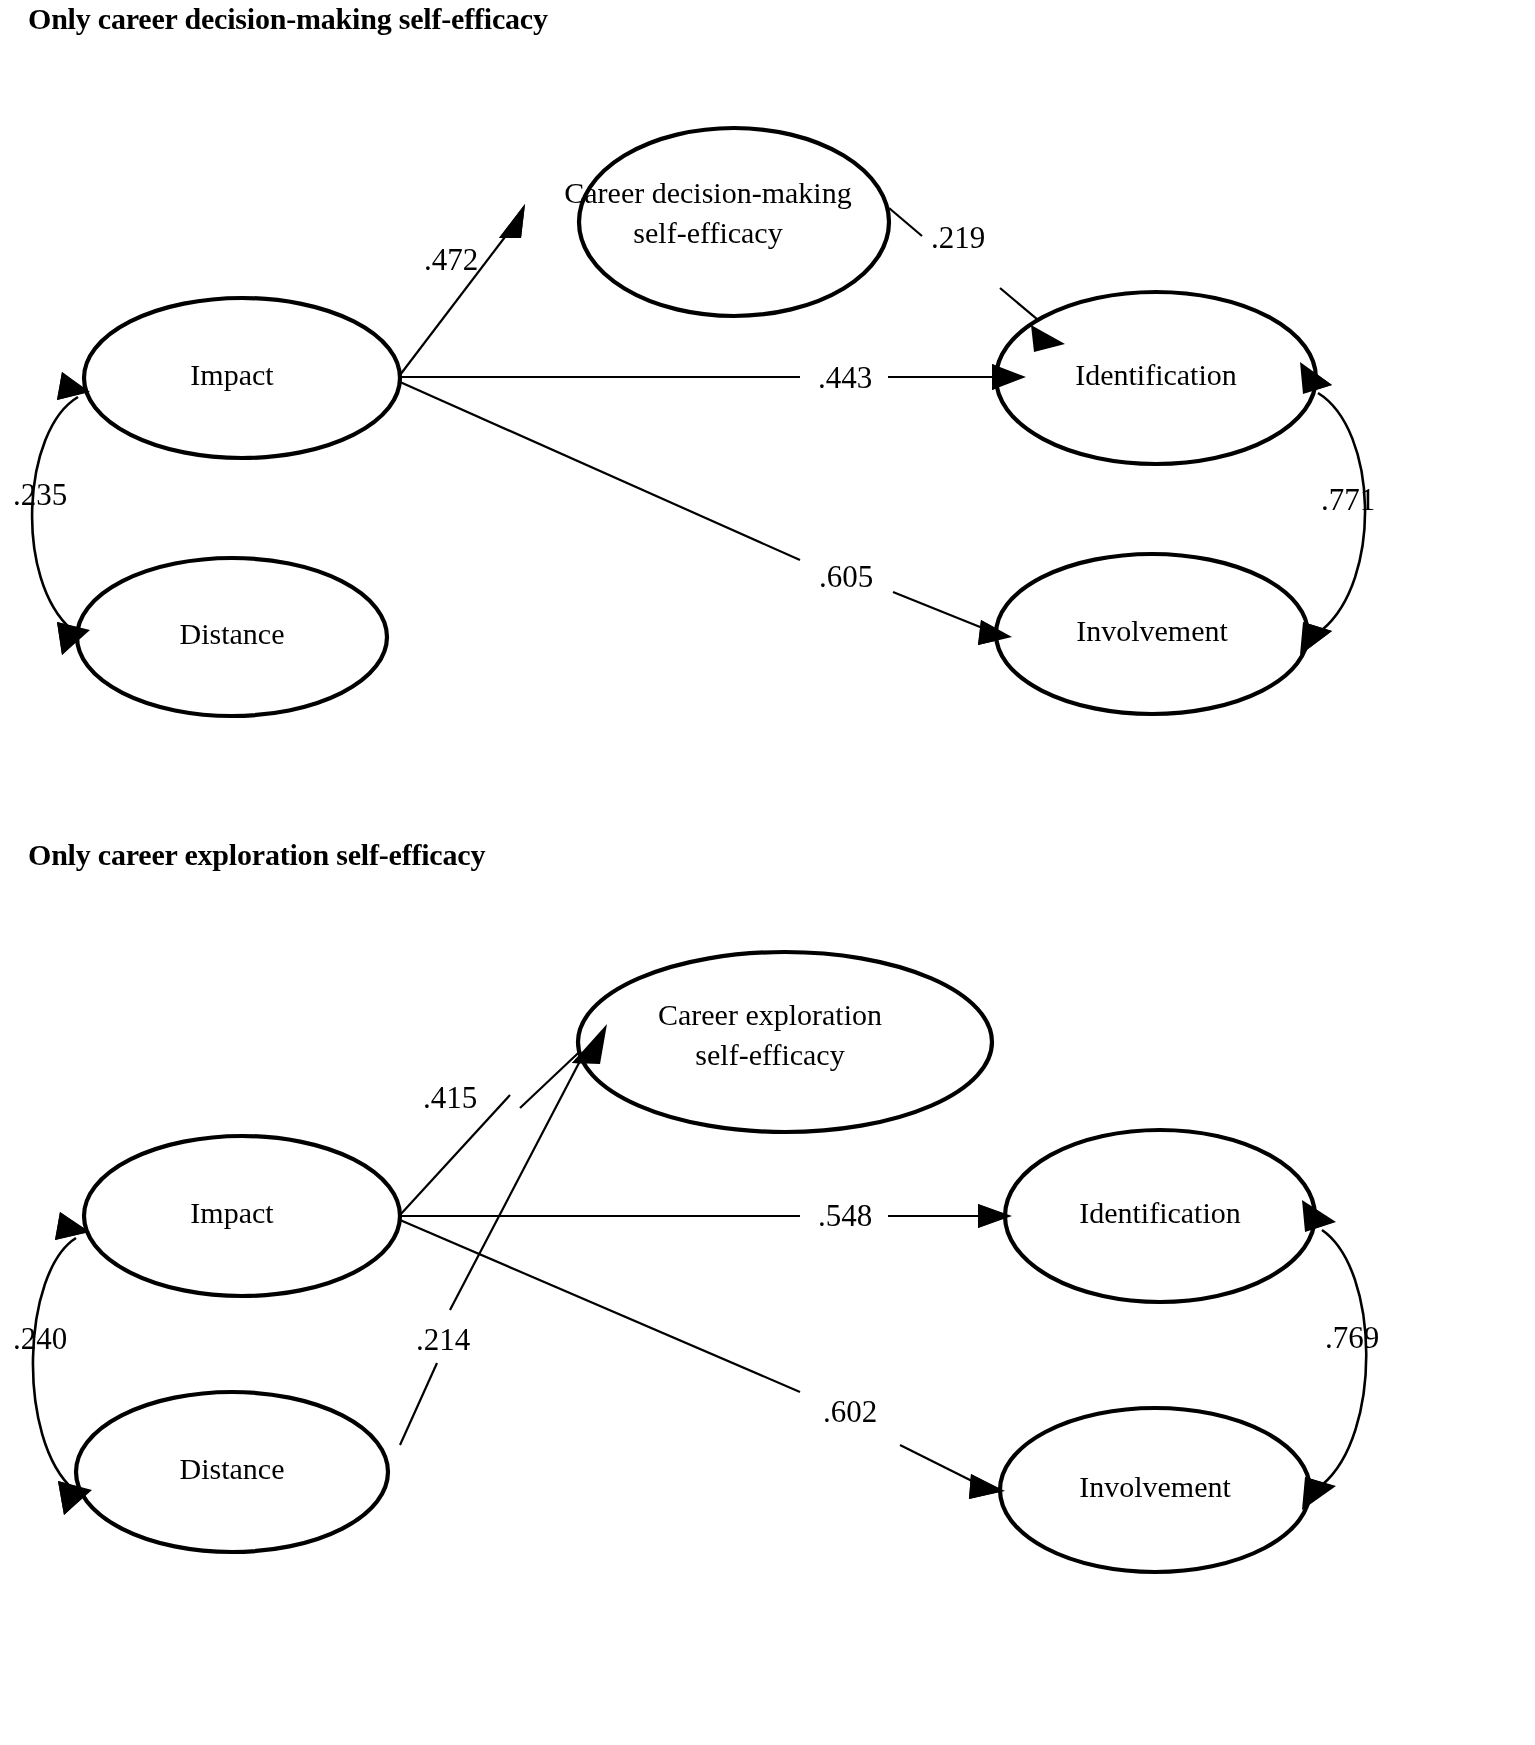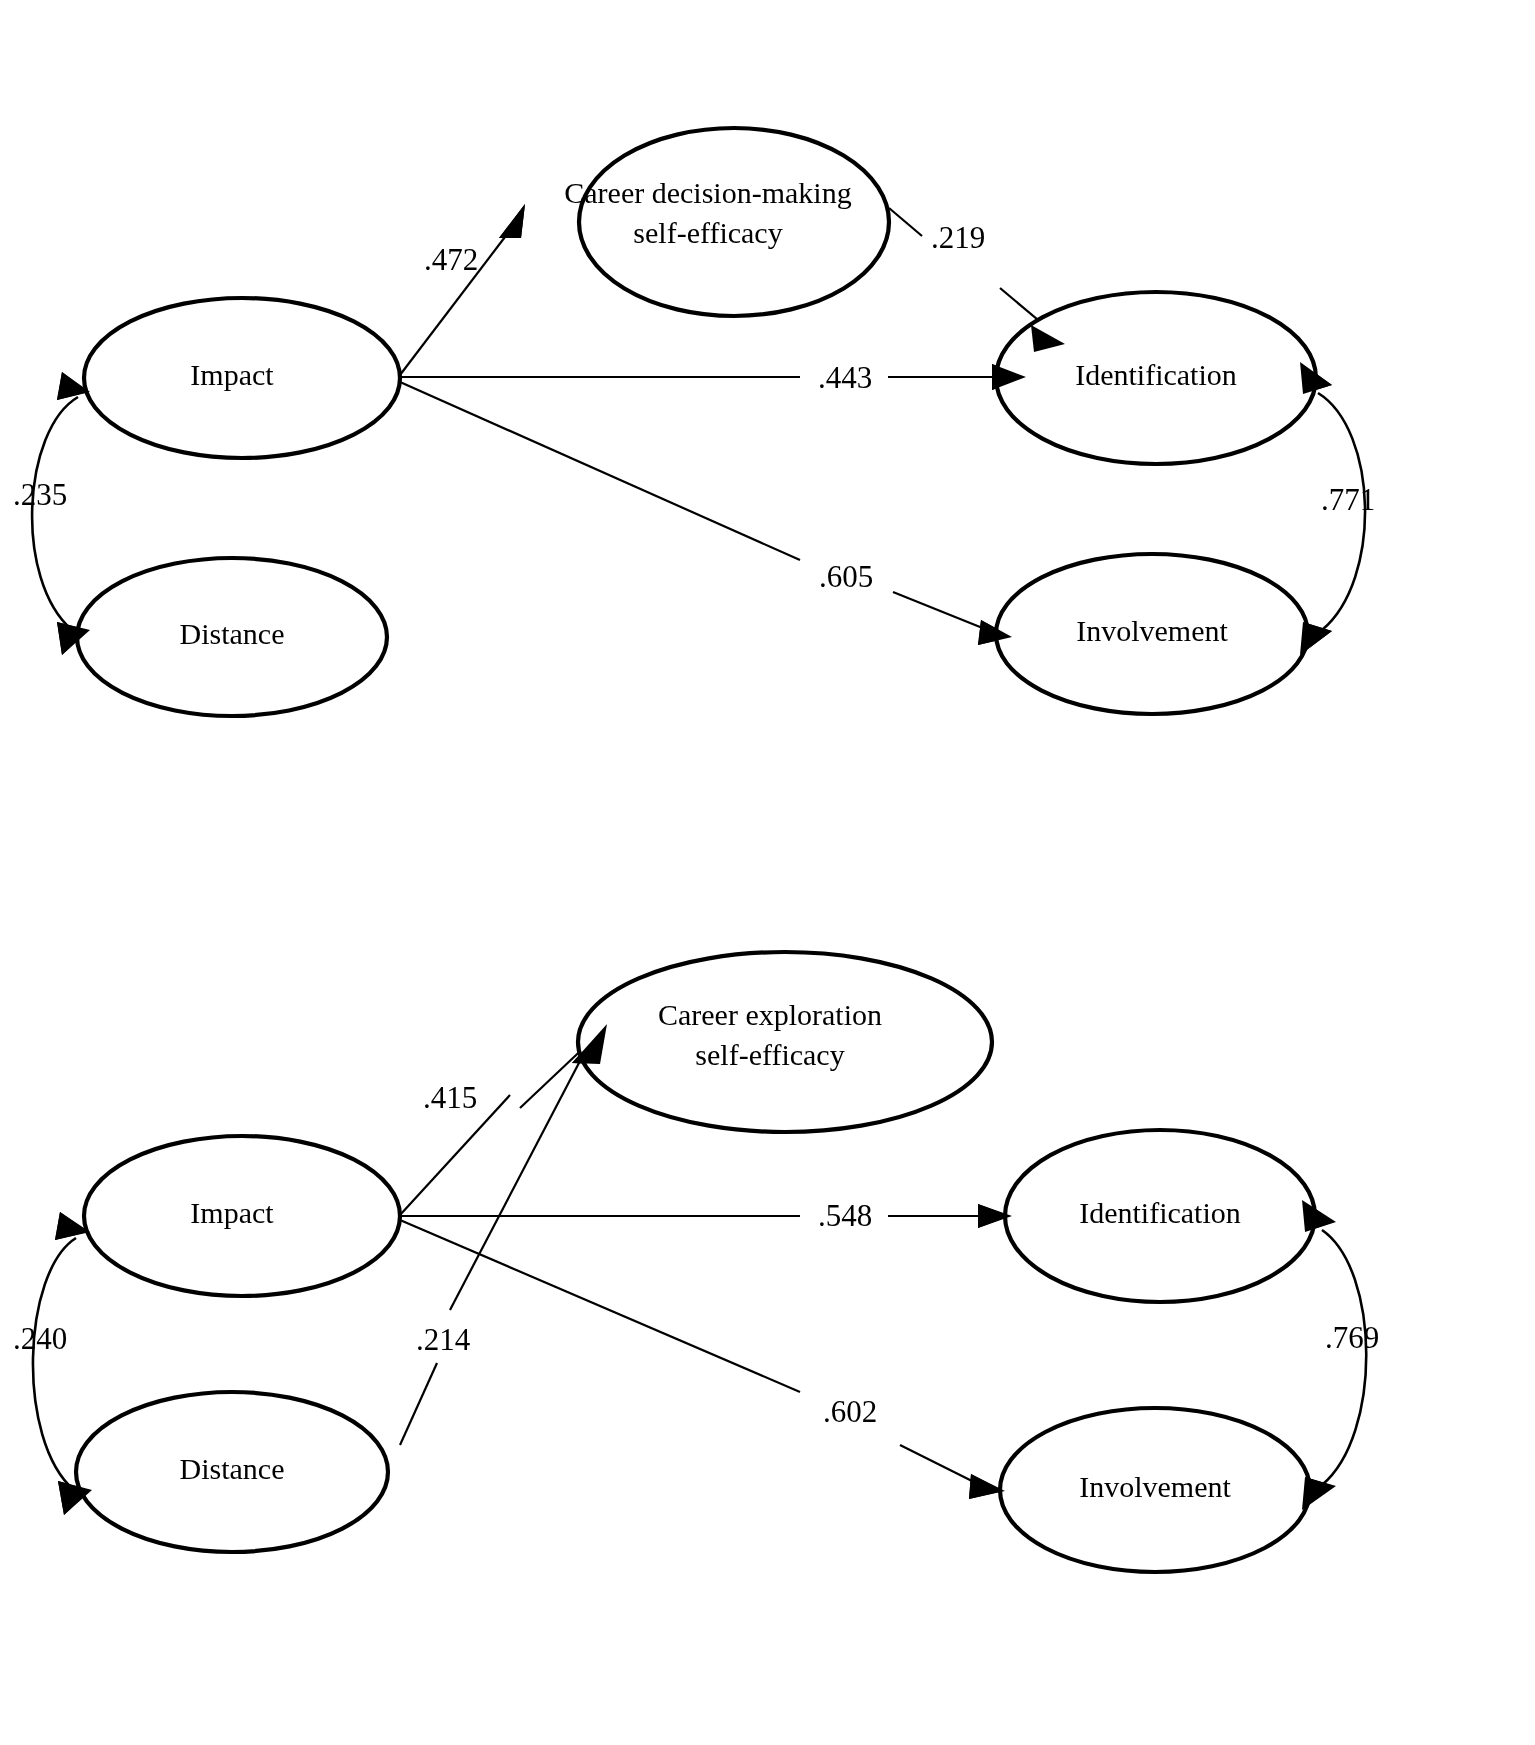--- a/index.html
+++ b/index.html
@@ -83,20 +83,21 @@
   }
   .arrowhead { fill: #000000; stroke: none; }
 </style>
 </head>
 <body>
 
 <div class="figure">
 
   <div class="panel" id="panel-1">
 
+    <div class="panel-title">Only career decision-making self-efficacy</div>
 
     <div class="canvas">
       <svg width="1535" height="820" viewBox="0 0 1535 820" xmlns="http://www.w3.org/2000/svg">
 
         <path class="curve" d="M 78 397 C 22 430 14 580 72 630"></path>
 
         <polygon class="arrowhead" points="62,372 88,392 57,400"></polygon>
 
         <polygon class="arrowhead" points="57,622 88,630 62,655"></polygon>
 
@@ -150,20 +151,21 @@
         <polygon class="arrowhead" points="981,620 1012,637 978,645"></polygon>
         <polygon class="arrowhead" points="1300,362 1332,385 1303,394"></polygon>
         <polygon class="arrowhead" points="1303,622 1332,631 1300,655"></polygon>
 
       </svg>
     </div>
   </div>
 
   <div class="panel" id="panel-2">
 
+    <div class="panel-title">Only career exploration self-efficacy</div>
 
     <div class="canvas">
       <svg width="1535" height="925" viewBox="0 0 1535 925" xmlns="http://www.w3.org/2000/svg">
 
         <path class="curve" d="M 76 418 C 22 452 16 620 74 670"></path>
         <polygon class="arrowhead" points="60,392 88,412 55,420"></polygon>
         <polygon class="arrowhead" points="58,661 90,670 64,695"></polygon>
         <text class="coef-label" x="40" y="522">.240</text>
 
         <line class="path-line" x1="400" y1="395" x2="510" y2="275"></line>

